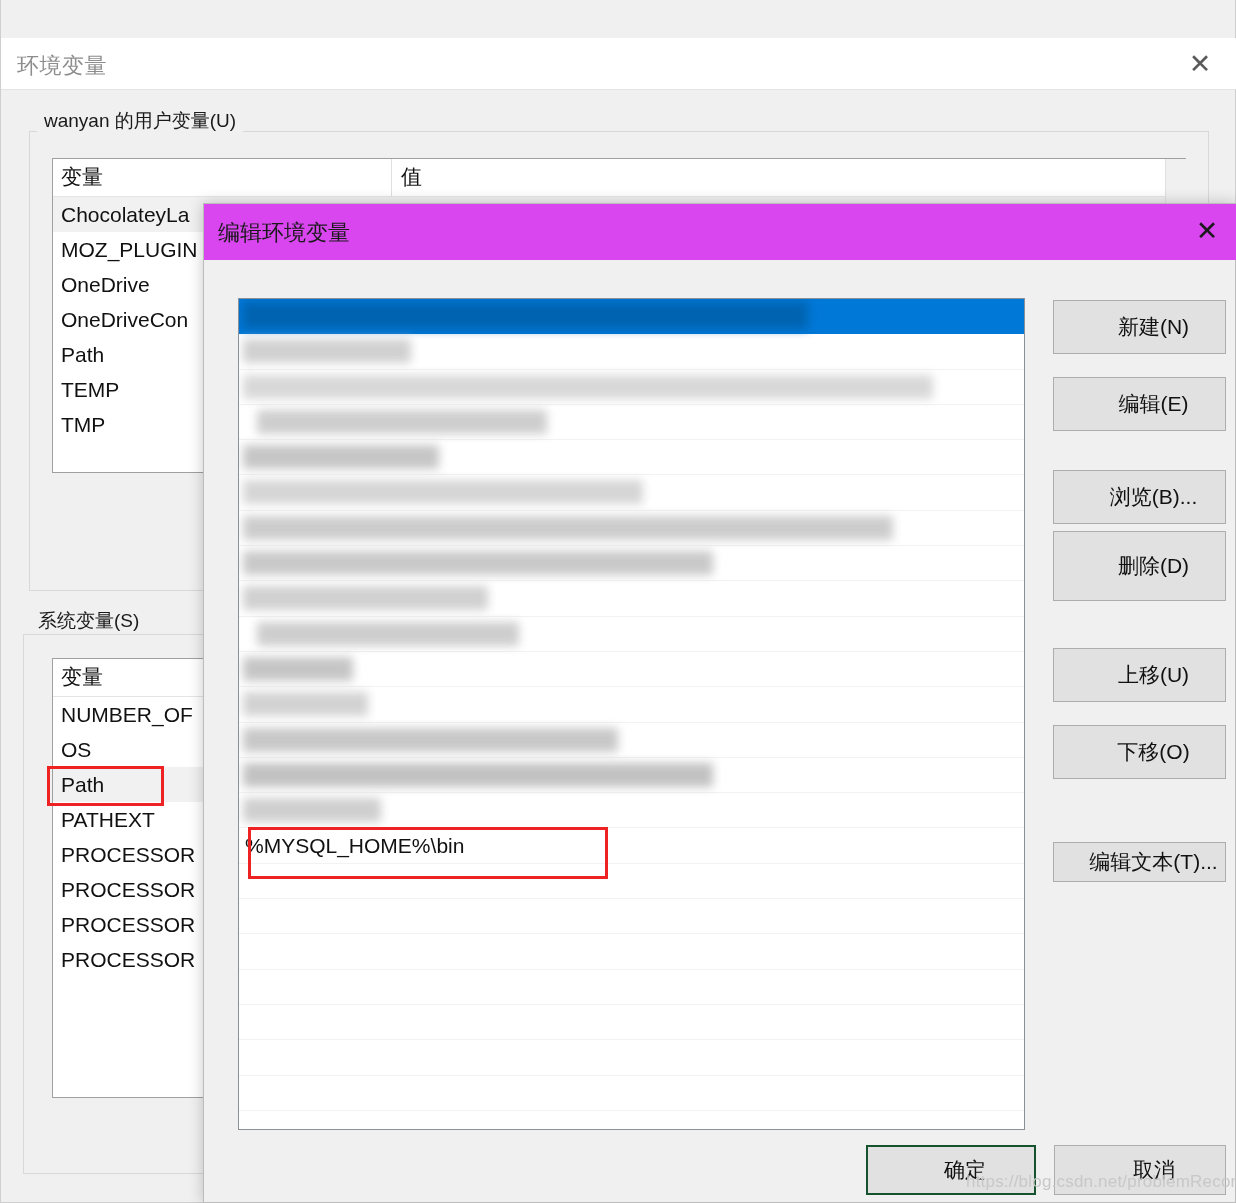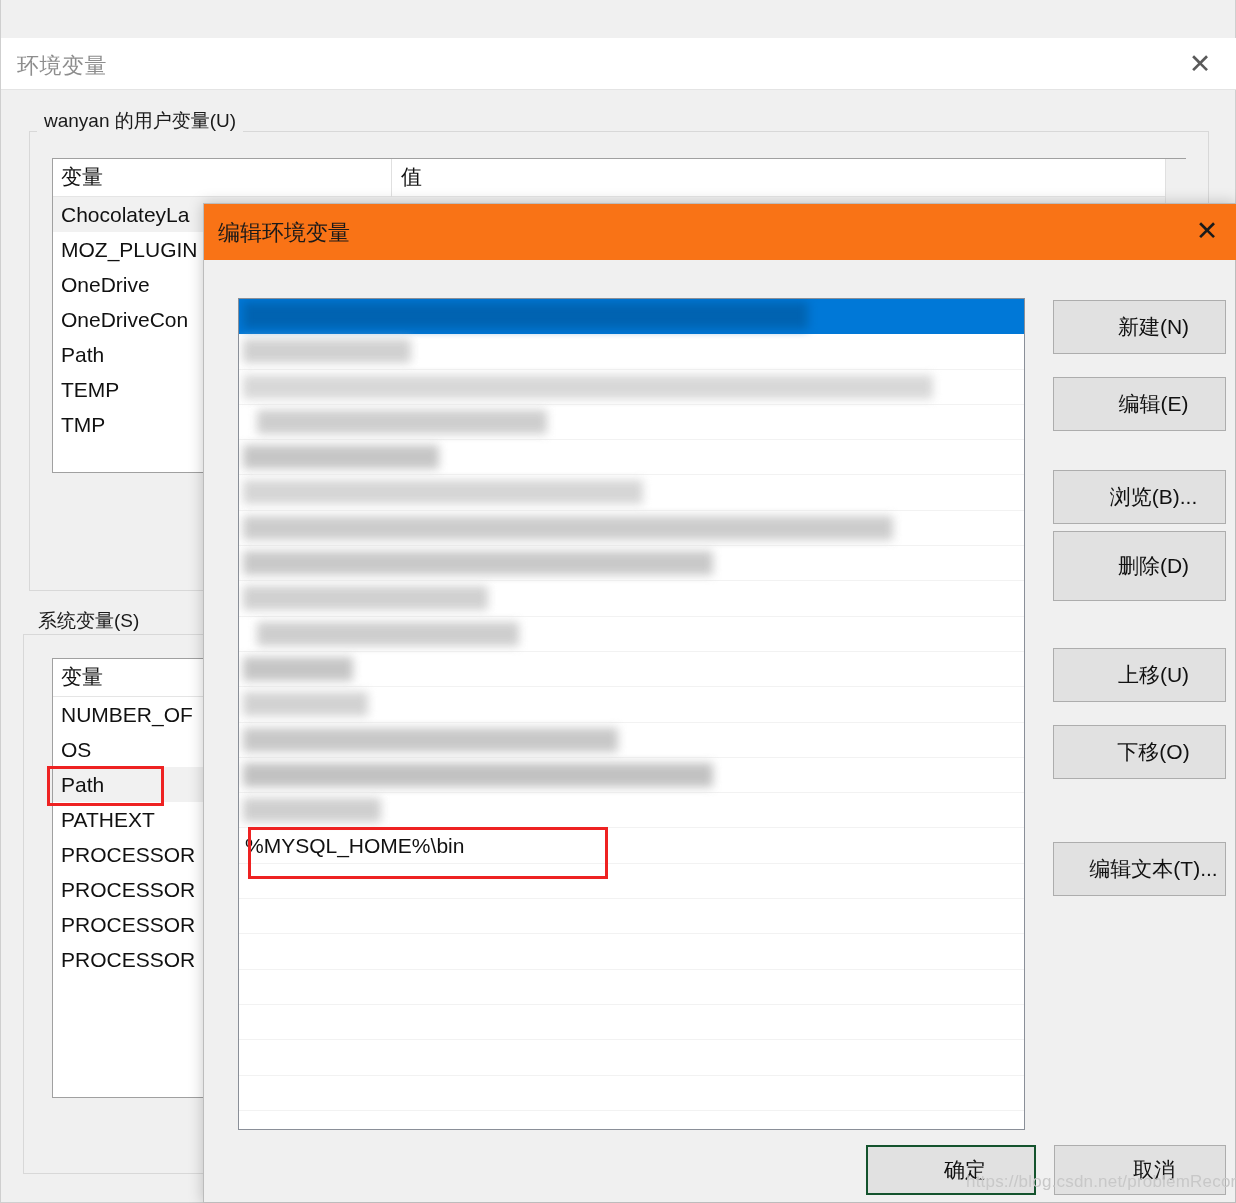--- a/index.html
+++ b/index.html
@@ -116,21 +116,21 @@
 
   
   .edit-dialog {
     position: absolute; left: 203px; top: 203px; width: 1033px; height: 1000px;
     background: #f0f0f0;
     border: 1px solid #bcbcbc;
     box-shadow: 0 0 14px rgba(0,0,0,0.22);
   }
   .edit-titlebar {
     position: absolute; left: 0; top: 0; width: 1033px; height: 56px;
-    background: #f97316;
+    background: #d946ef;
   }
   .edit-title {
     position: absolute; left: 14px; top: 14px;
     font-size: 22px; color: #1a1a1a; white-space: nowrap;
   }
   .edit-close {
     position: absolute; right: 6px; top: 8px;
     width: 48px; height: 38px;
     display: flex; align-items: center; justify-content: center;
     color: #1a1a1a; font-size: 27px; font-weight: 300; line-height: 1;
@@ -167,21 +167,21 @@
     white-space: nowrap;
     cursor: default;
     padding-left: 28px;
   }
   #btn-new    { left: 849px; top: 96px;  width: 173px; height: 54px; }
   #btn-edit   { left: 849px; top: 173px; width: 173px; height: 54px; }
   #btn-browse { left: 849px; top: 250px; width: 173px; height: 54px; margin-top: 16px; }
   #btn-delete { left: 849px; top: 327px; width: 173px; height: 70px; }
   #btn-up     { left: 849px; top: 444px; width: 173px; height: 54px; }
   #btn-down   { left: 849px; top: 521px; width: 173px; height: 54px; }
-  #btn-text   { left: 849px; top: 638px; width: 173px; height: 54px; }
+  #btn-text   { left: 849px; top: 638px; width: 173px; height: 40px; }
   #btn-ok     { left: 662px; top: 941px; width: 170px; height: 50px;
                 border: 2px solid #14532d; }
   #btn-cancel { left: 850px; top: 941px; width: 172px; height: 50px; }
 
   
   .watermark {
     position: absolute; left: 966px; top: 1172px;
     font-size: 17px; color: #c8c8c8; white-space: nowrap;
     letter-spacing: 0.2px;
   }

